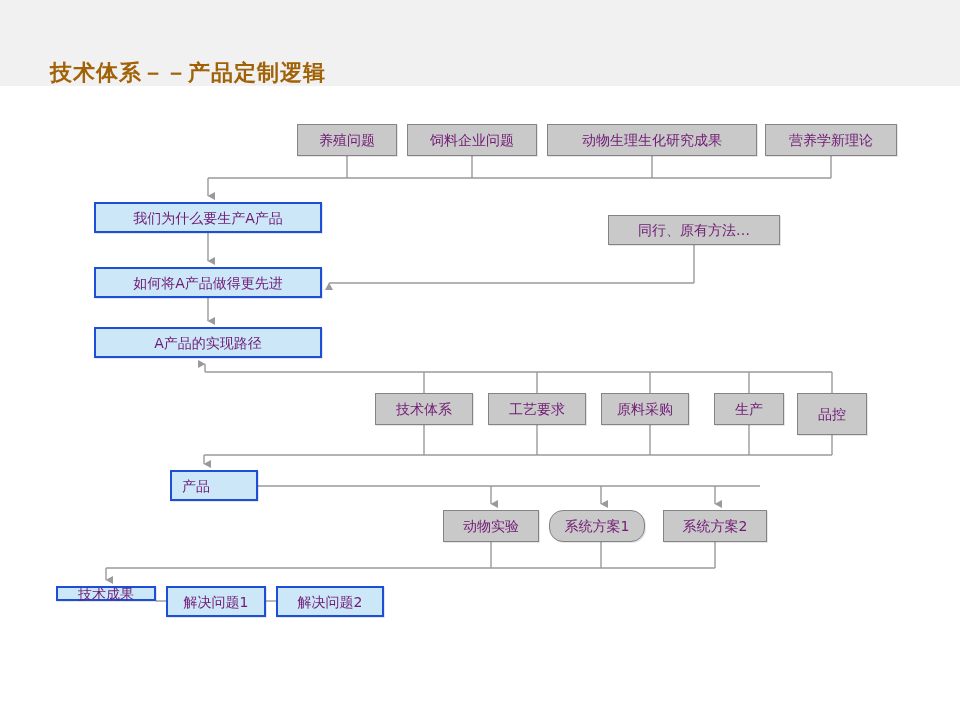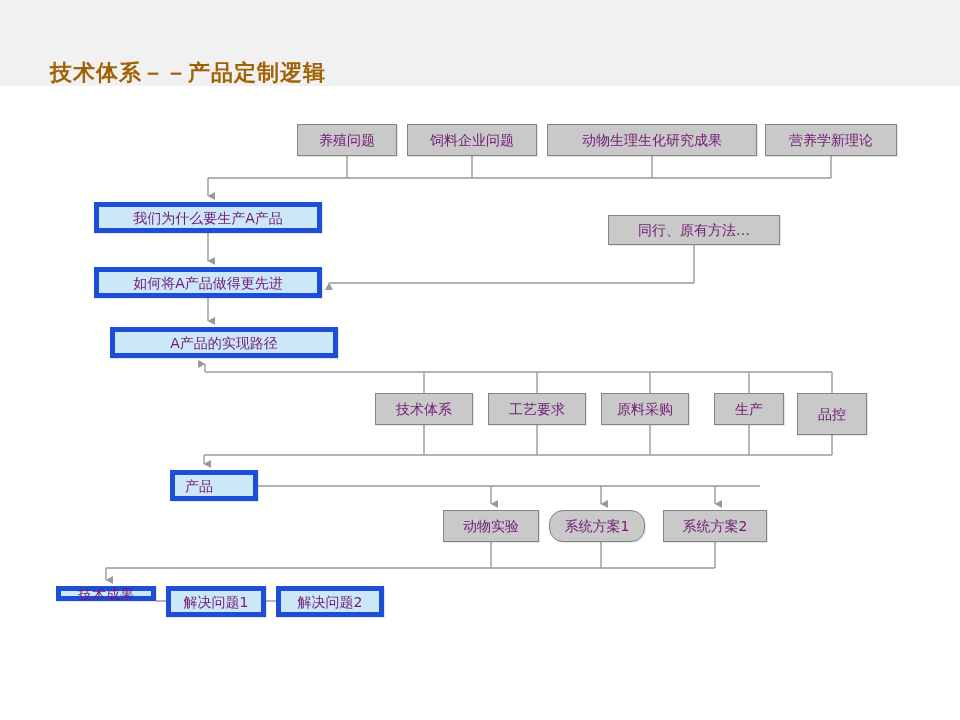--- a/index.html
+++ b/index.html
@@ -35,21 +35,21 @@
     white-space:nowrap;
     line-height:1;
   }
   .node.gray{
     background:#c9c9c9;
     border:1px solid #848484;
     box-shadow:1px 1px 0 rgba(0,0,0,0.10);
   }
   .node.blue{
     background:#cbe7f8;
-    border:5px solid #1d4ed8;
+    border:2px solid #1d4ed8;
     box-shadow:1px 1px 0 rgba(0,0,0,0.10);
   }
   .node.left-text{justify-content:flex-start;padding-left:10px;}
 </style>
 </head>
 <body>
 
 <div id="slide">
 
   <div class="header-band"></div>
@@ -135,21 +135,21 @@
     </g>
   </svg>
 
   <div class="node gray" style="left:297px;top:124px;width:100px;height:32px;">养殖问题</div>
   <div class="node gray" style="left:407px;top:124px;width:130px;height:32px;">饲料企业问题</div>
   <div class="node gray" style="left:547px;top:124px;width:210px;height:32px;">动物生理生化研究成果</div>
   <div class="node gray" style="left:765px;top:124px;width:132px;height:32px;">营养学新理论</div>
 
   <div class="node blue" style="left:94px;top:202px;width:228px;height:31px;">我们为什么要生产A产品</div>
   <div class="node blue" style="left:94px;top:267px;width:228px;height:31px;">如何将A产品做得更先进</div>
-  <div class="node blue" style="left:94px;top:327px;width:228px;height:31px;margin-left:16px;">A产品的实现路径</div>
+  <div class="node blue" style="left:94px;top:327px;width:228px;height:31px;">A产品的实现路径</div>
 
   <div class="node gray" style="left:608px;top:215px;width:172px;height:30px;">同行、原有方法…</div>
 
   <div class="node gray" style="left:375px;top:393px;width:98px;height:32px;">技术体系</div>
   <div class="node gray" style="left:488px;top:393px;width:98px;height:32px;">工艺要求</div>
   <div class="node gray" style="left:601px;top:393px;width:88px;height:32px;">原料采购</div>
   <div class="node gray" style="left:714px;top:393px;width:70px;height:32px;">生产</div>
   <div class="node gray" style="left:797px;top:393px;width:70px;height:42px;">品控</div>
 
   <div class="node blue left-text" style="left:170px;top:470px;width:88px;height:31px;">产品</div>

